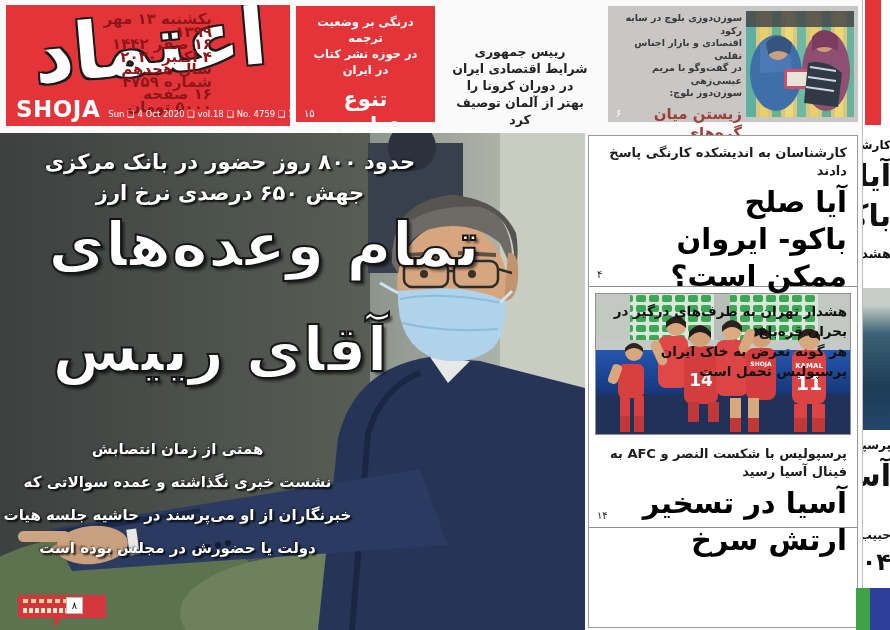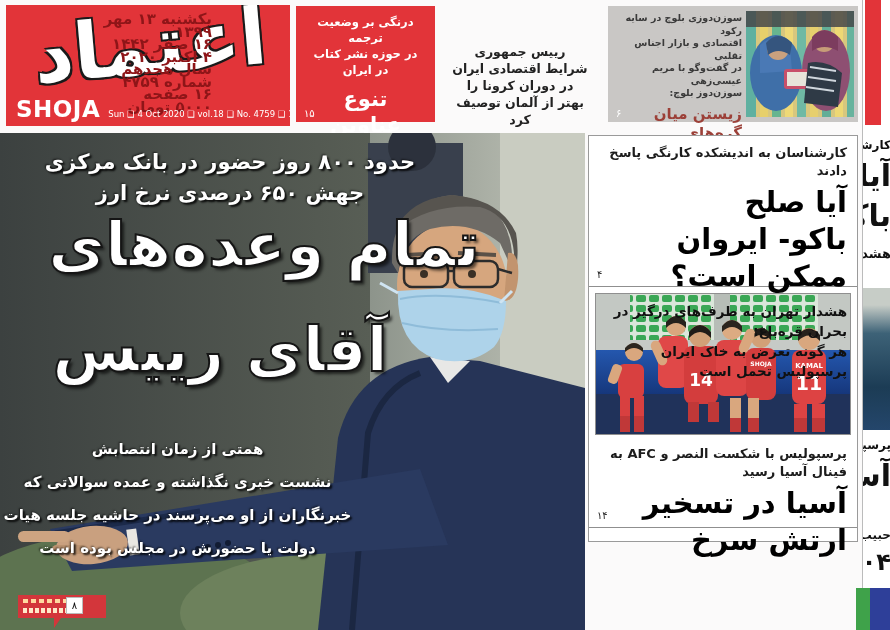--- a/index.html
+++ b/index.html
@@ -50,21 +50,21 @@
   .credit-tag { left:18px; top:462px; width:88px; height:23px; background:#d3363b; }
   .credit-tag .dots { position:absolute; left:5px; top:4px; width:60px; height:4px;
                       background:repeating-linear-gradient(90deg,#ffd9a0 0 5px, #d3363b 5px 8px); }
   .credit-tag .dots2 { position:absolute; left:5px; top:13px; width:56px; height:5px;
                       background:repeating-linear-gradient(90deg,#ffe9c9 0 4px, #d3363b 4px 6px); }
   .credit-tail { left:54px; top:485px; width:0; height:0; border-left:7px solid #d3363b; border-bottom:10px solid transparent; }
   .page8 { left:66px; top:464px; width:17px; height:17px; background:#fff; border:1px solid #bbb;
            font-size:10px; color:#111; text-align:center; line-height:16px; }
 
   
-  .right-col { left:588px; top:135px; width:270px; height:407px; background:#fff; border:1px solid #9a9a9a; }
+  .right-col { left:588px; top:135px; width:270px; height:493px; background:#fff; border:1px solid #9a9a9a; }
   .rc-item { position:relative; padding:8px 10px 2px; }
   .rc-kick { font-size:13px; font-weight:bold; color:#1d1d1d; text-align:right; line-height:18px; }
   .rc-title-big { font-size:29px; font-weight:bold; color:#000; text-align:right; line-height:37px; margin-top:4px; }
   .rc-sub { font-size:13.5px; font-weight:bold; color:#111; text-align:right; line-height:20px; margin-top:6px; }
   .rc-page { position:absolute; left:8px; bottom:2px; font-size:10px; color:#222; }
   .rc-divider { height:1px; background:#8f8f8f; margin:4px 0 0; }
   .soccer-wrap { margin:6px 6px 2px; border:1px solid #8f8f8f; height:142px; overflow:hidden; }
 
   
   .sliver { left:862px; top:0; width:28px; height:630px; overflow:hidden; background:#fff; border-left:1px solid #bbb; }

